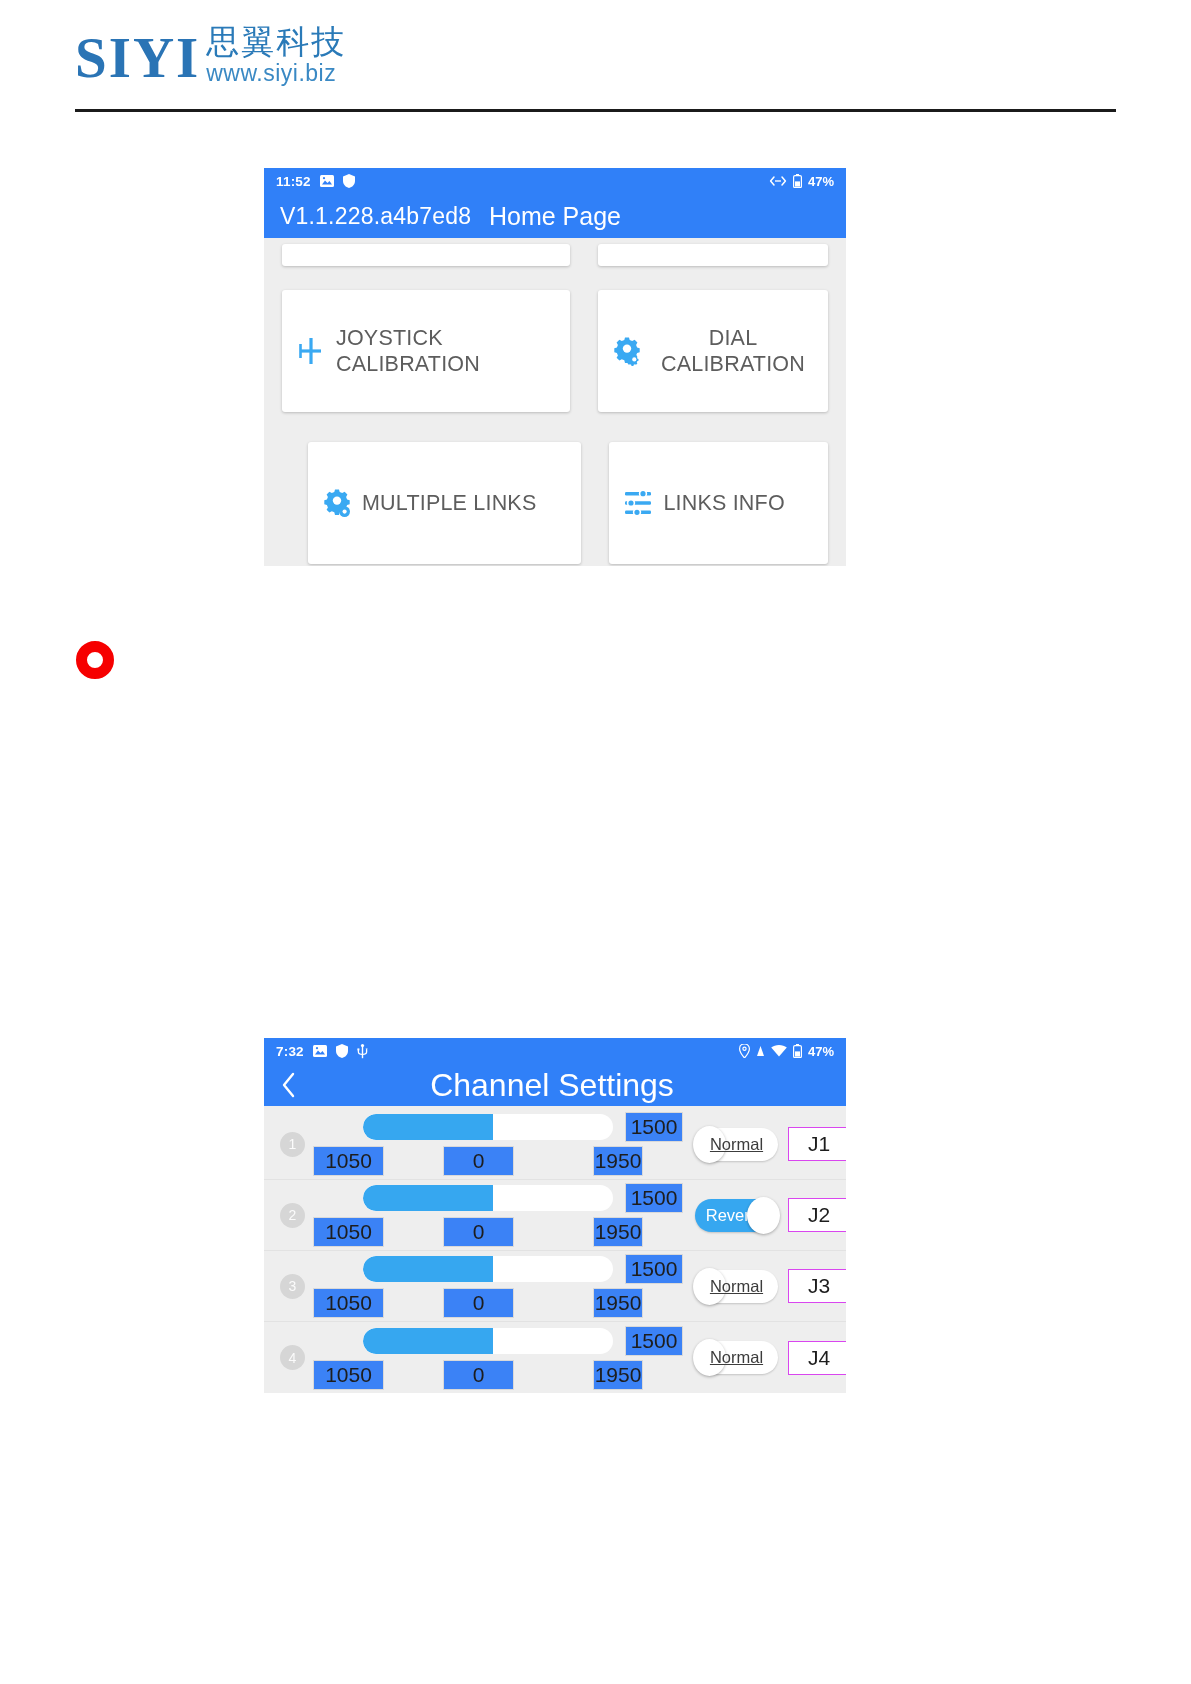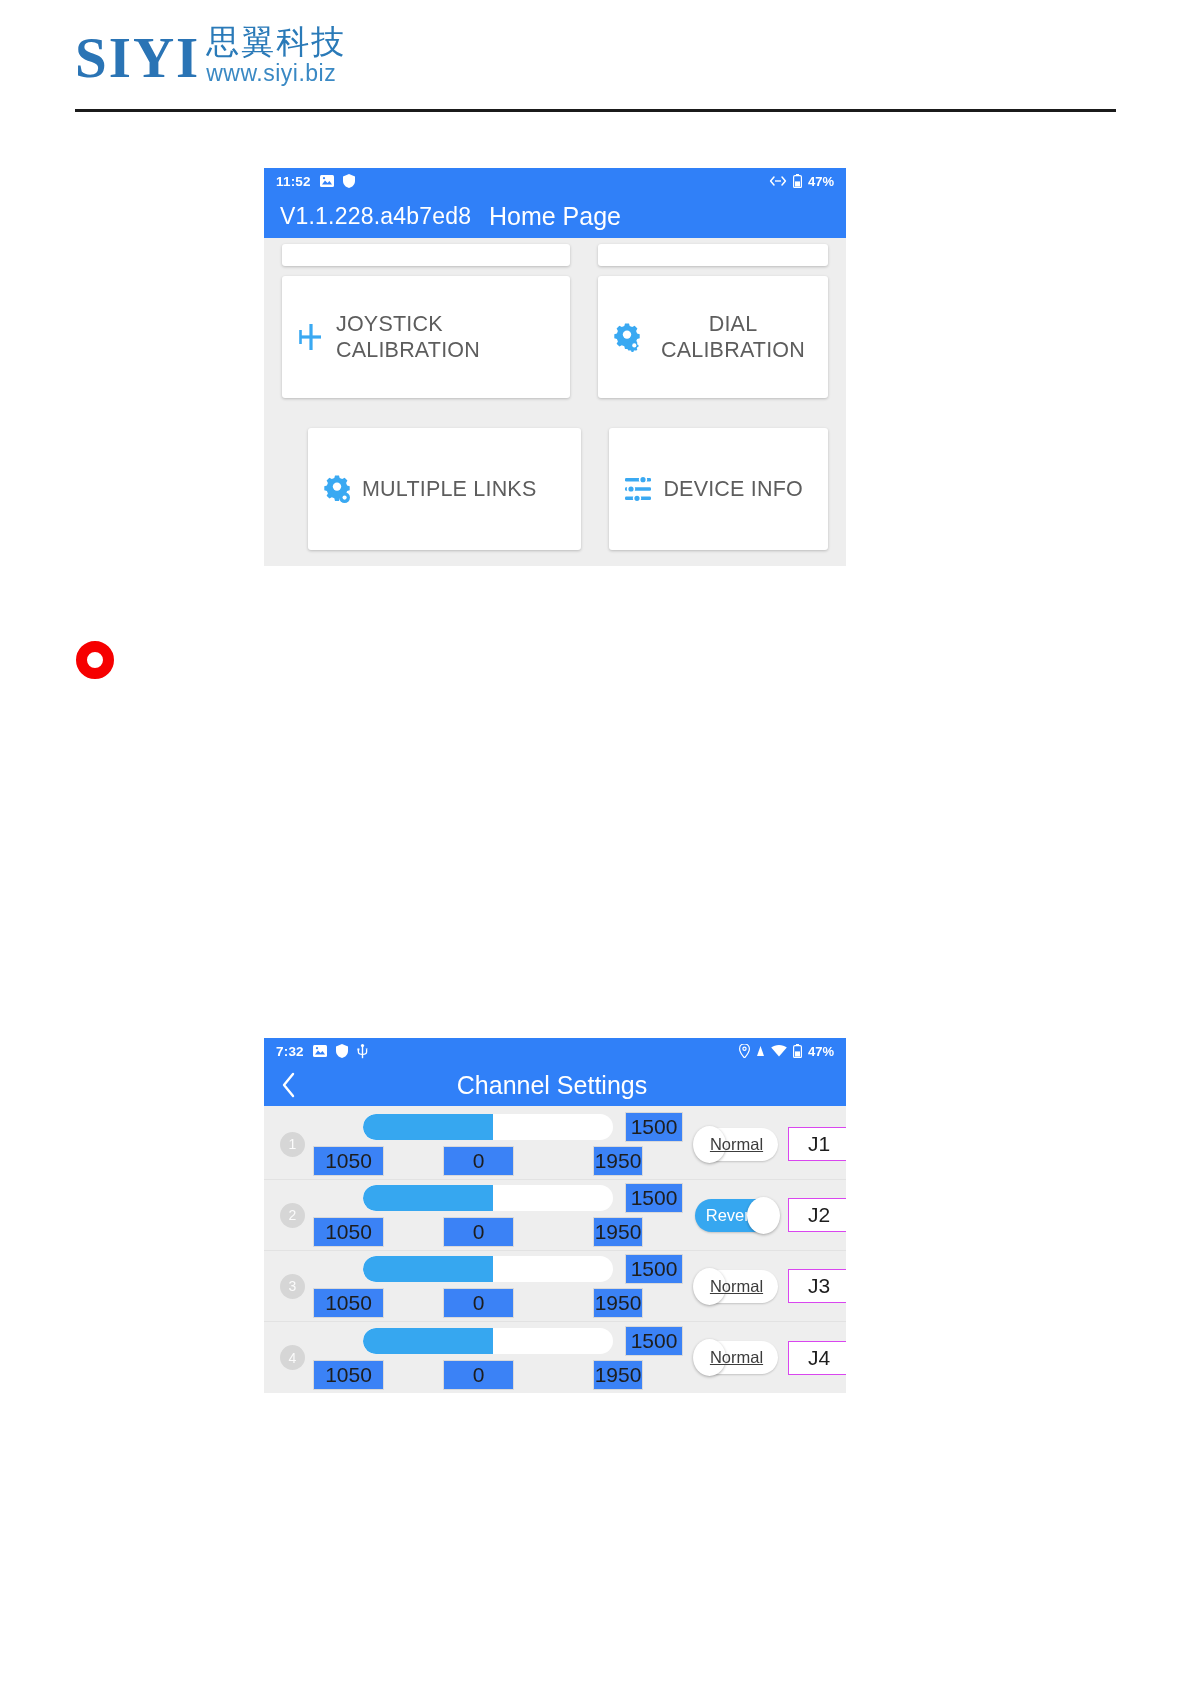--- a/index.html
+++ b/index.html
@@ -42,21 +42,21 @@
     box-sizing:border-box;position:relative;
   }
   #home-title{height:44px;padding:0 16px;}
   .ver{font-size:23px;letter-spacing:.2px;}
   .home-center{
     position:absolute;left:0;right:0;text-align:center;font-size:25px;
     pointer-events:none;
   }
   #chan-title{height:42px;padding:0 12px;}
   .back-chev{width:26px;height:26px;display:inline-flex;align-items:center;justify-content:center;}
-  .chan-center{position:absolute;left:0;right:6px;text-align:center;font-size:25px;pointer-events:none;}
+  .chan-center{position:absolute;left:0;right:6px;text-align:center;font-size:32px;pointer-events:none;}
 
   
   #home-body{padding:0 18px;box-sizing:border-box;height:328px;position:relative;}
   .btn-row{display:flex;gap:28px;}
   .tile{
     background:#ffffff;border-radius:3px;
     box-shadow:0 1px 3px rgba(0,0,0,.22);
     display:flex;align-items:center;box-sizing:border-box;
   }
   .tile-cut{height:22px;margin-top:6px;}
@@ -183,21 +183,21 @@
     <span class="home-center">Home Page</span>
   </div>
 
   <div id="home-body">
 
     <div class="btn-row" style="margin-top:0;">
       <div class="tile tile-cut t-left"></div>
       <div class="tile tile-cut t-right"></div>
     </div>
 
-    <div class="btn-row" style="margin-top:10px;">
+    <div class="btn-row" style="margin-top:24px;">
       <div class="tile tile-full t-left">
         <span class="tico">
           <svg width="30" height="30" viewBox="0 0 30 30">
             <rect x="13.4" y="2" width="3.2" height="26" fill="#3aa9f2"></rect>
             <rect x="5" y="13.4" width="20" height="3.2" fill="#3aa9f2"></rect>
             <rect x="3.2" y="8" width="2.6" height="14" fill="#3aa9f2"></rect>
           </svg>
         </span>
         <span class="tile-label">JOYSTICK CALIBRATION</span>
       </div>
@@ -240,21 +240,21 @@
             <g fill="#3aa9f2">
               <rect x="2" y="2" width="26" height="3.4" rx="1.2"></rect>
               <rect x="2" y="11.3" width="26" height="3.4" rx="1.2"></rect>
               <rect x="2" y="20.6" width="26" height="3.4" rx="1.2"></rect>
             </g>
             <circle cx="20" cy="3.7" r="3.4" fill="#3aa9f2" stroke="#ffffff" stroke-width="1.6"></circle>
             <circle cx="8" cy="13" r="3.4" fill="#3aa9f2" stroke="#ffffff" stroke-width="1.6"></circle>
             <circle cx="14" cy="22.3" r="3.4" fill="#3aa9f2" stroke="#ffffff" stroke-width="1.6"></circle>
           </svg>
         </span>
-        <span class="tile-label">DEVICE INFO</span>
+        <span class="tile-label">LINKS INFO</span>
       </div>
     </div>
   </div>
 </div>
 
 <div id="bullet">
   <div class="ring"></div>
 </div>
 
 <div class="shot" id="shot-chan">

